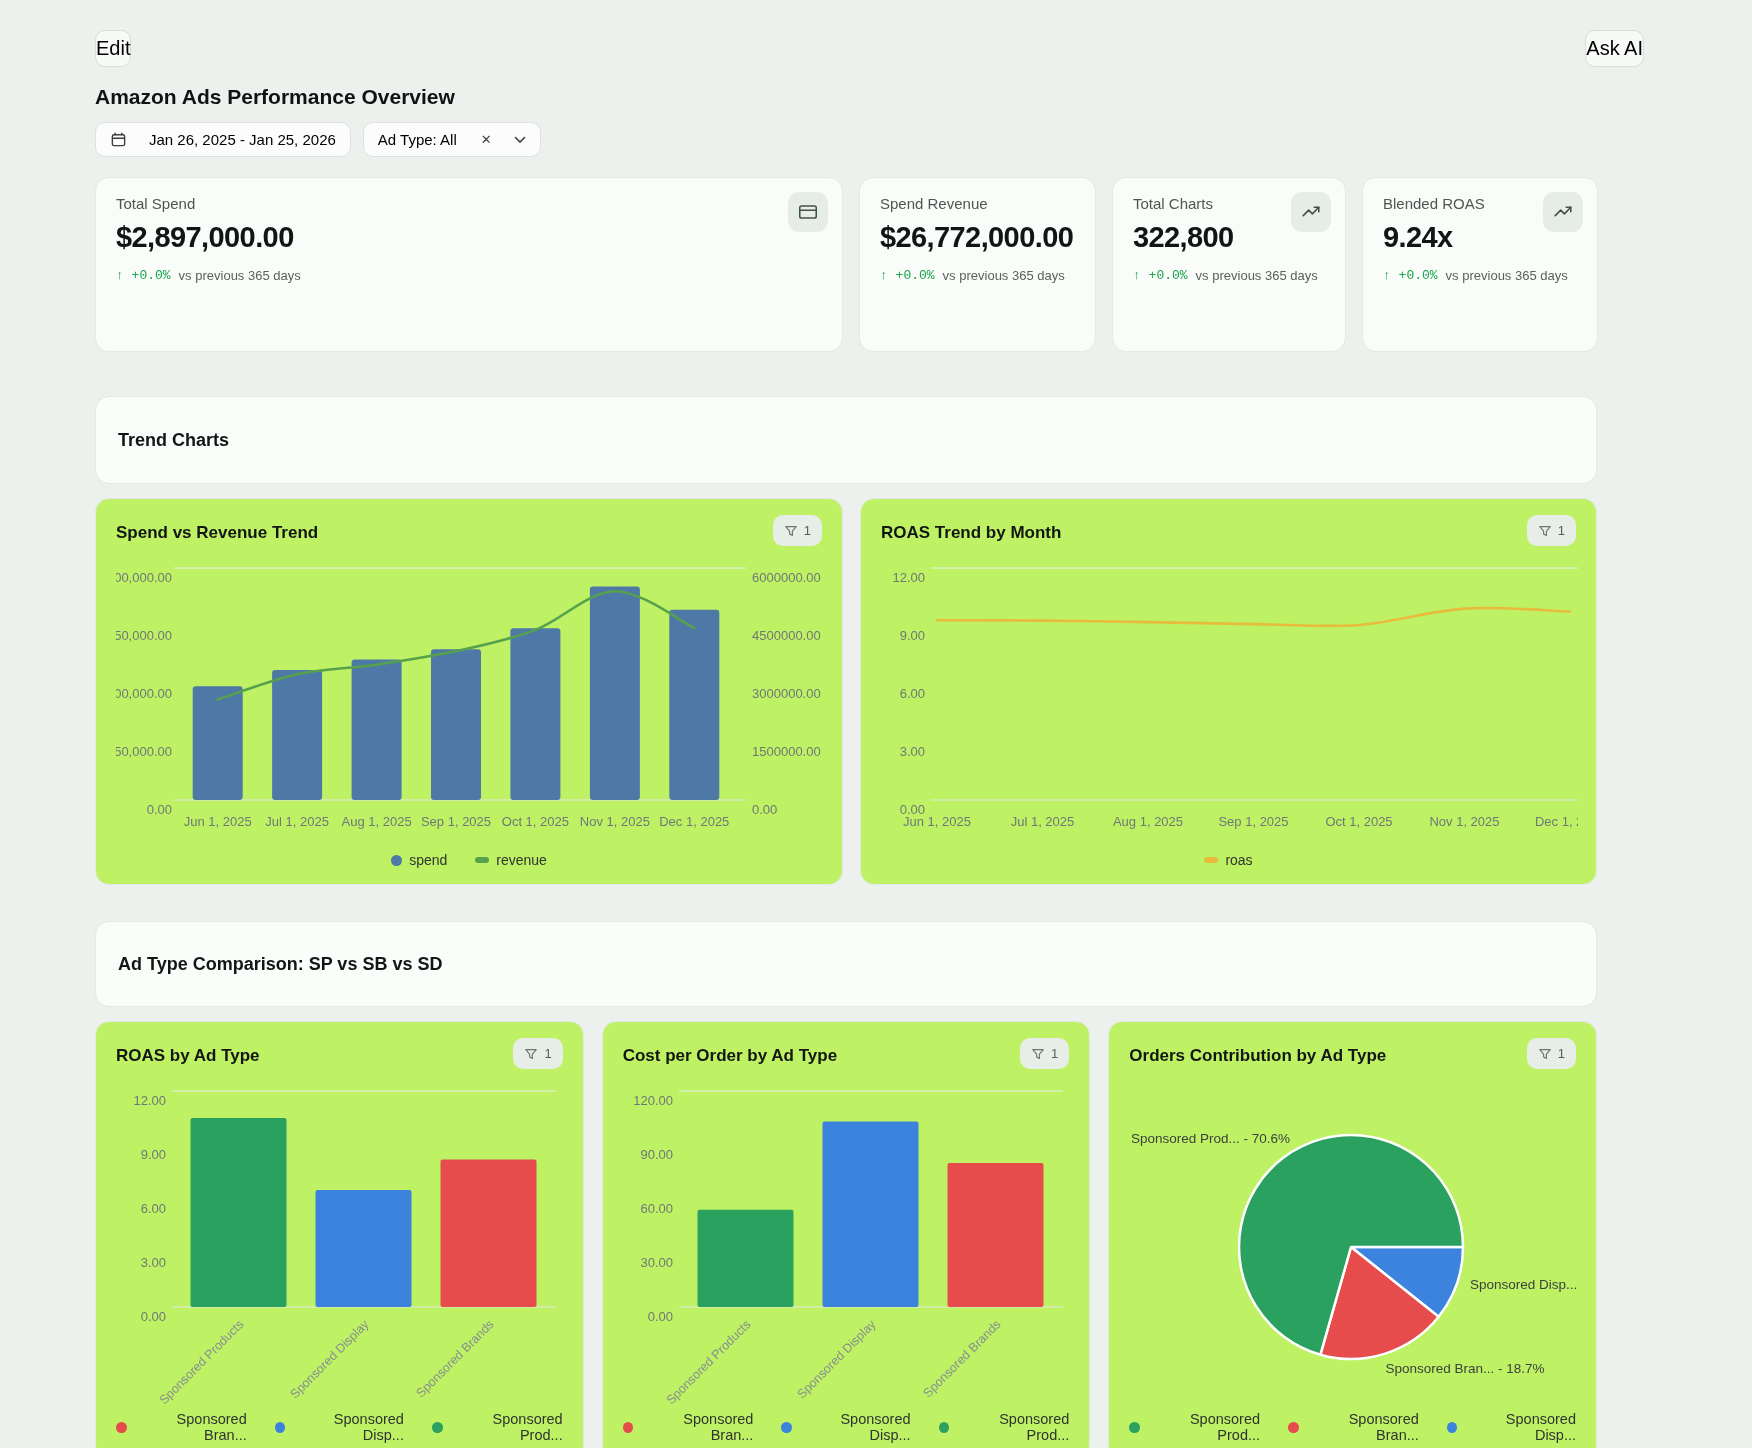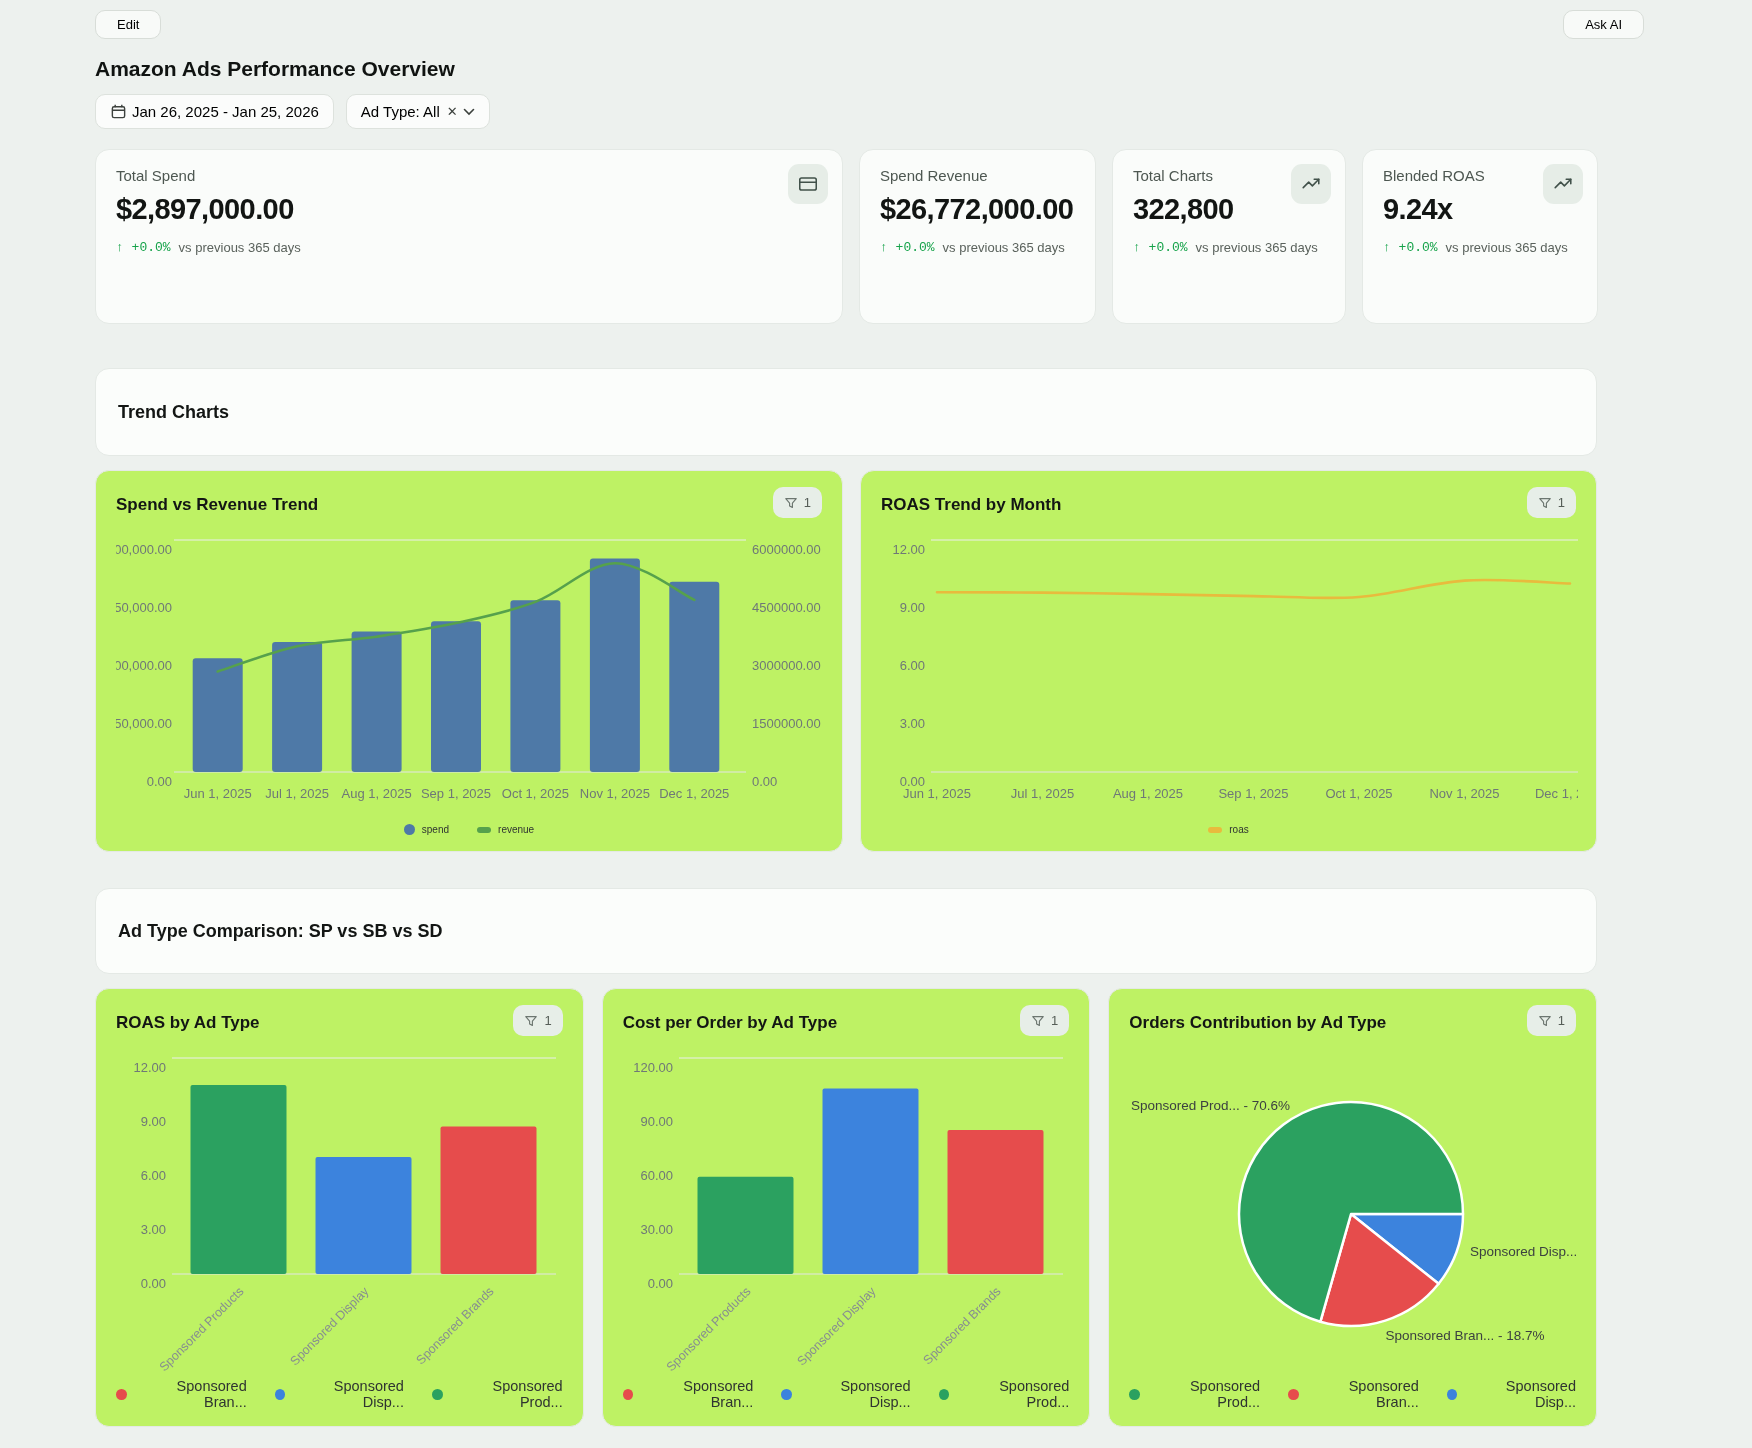--- a/index.html
+++ b/index.html
@@ -4,27 +4,27 @@
 <style>
   html,body{margin:0;padding:0;}
   body{
     width:1752px;height:1448px;overflow:hidden;position:relative;
     background:#edf1ee;color:#16191 7;
     font-family:"Liberation Sans",sans-serif;
   }
   .page{box-sizing:border-box;padding:10px 155px 0 95px;position:relative;}
   .btn{
     display:inline-flex;align-items:center;background:#f8faf8;border:1px solid #d8ddd8;
-    border-radius:10px;padding:6px 21px;font-size:13px;color:#16191 7;cursor:pointer;
+    border-radius:10px;padding:6px 0;font-size:20px;color:#16191 7;cursor:pointer;margin-top:20px;
   }
   .askai{position:absolute;top:10px;right:108px;}
   .page-title{font-size:21px;font-weight:700;color:#101311;margin:18px 0 13px 0;}
   .chips{display:flex;gap:12px;align-items:center;}
   .chip{
-    display:inline-flex;align-items:center;gap:5px;background:#fbfcfb;border:1px solid #dde2dd;
+    display:inline-flex;align-items:center;gap:22px;background:#fbfcfb;border:1px solid #dde2dd;
     border-radius:10px;padding:8px 14px;font-size:15px;color:#23272 4;cursor:pointer;
   }
   .chip .xicon{font-size:13px;color:#3c413d;margin-left:2px;cursor:pointer;}
   .kpis{display:grid;grid-template-columns:748px 237px 234px 236px;gap:16px;margin-top:20px;}
   .kpi{
     position:relative;background:#fafcfa;border:1px solid #e4e9e5;border-radius:14px;
     height:175px;padding:17px 20px;box-sizing:border-box;overflow:hidden;
   }
   .kpi .lbl{font-size:15px;color:#4d5751;}
   .kpi .val{font-size:29px;font-weight:700;color:#121513;margin-top:9px;letter-spacing:-0.6px;white-space:nowrap;}
@@ -51,21 +51,21 @@
   .ctitle{font-size:17px;font-weight:700;color:#131614;margin-top:8px;}
   .fchip{
     display:inline-flex;align-items:center;gap:6px;background:#e7eee8;border-radius:10px;
     padding:8px 11px;font-size:13px;color:#565e58;cursor:pointer;
   }
   .chartbox{margin-top:8px;}
   .chartbox svg{display:block;}
   .ax{font-family:"Liberation Sans",sans-serif;font-size:13px;fill:#6f7877;}
   .rot{font-family:"Liberation Sans",sans-serif;font-size:12.5px;fill:#878e90;}
   .pielbl{font-family:"Liberation Sans",sans-serif;font-size:13.5px;fill:#3c4240;}
-  .legend{display:flex;justify-content:center;gap:28px;margin-top:8px;font-size:10px;color:#2f3431;align-items:center;}
+  .legend{display:flex;justify-content:center;gap:28px;margin-top:8px;font-size:14px;color:#2f3431;align-items:center;}
   .legend .li{display:flex;align-items:center;gap:7px;cursor:pointer;}
   .mark{display:inline-block;}
   .mark.circle{width:11px;height:11px;border-radius:50%;}
   .mark.pill{width:14px;height:6px;border-radius:3px;}
   .bottomrow .legend{font-size:14.5px;margin-top:2px;}
 </style>
 </head>
 <body>
 
 <div class="page">

